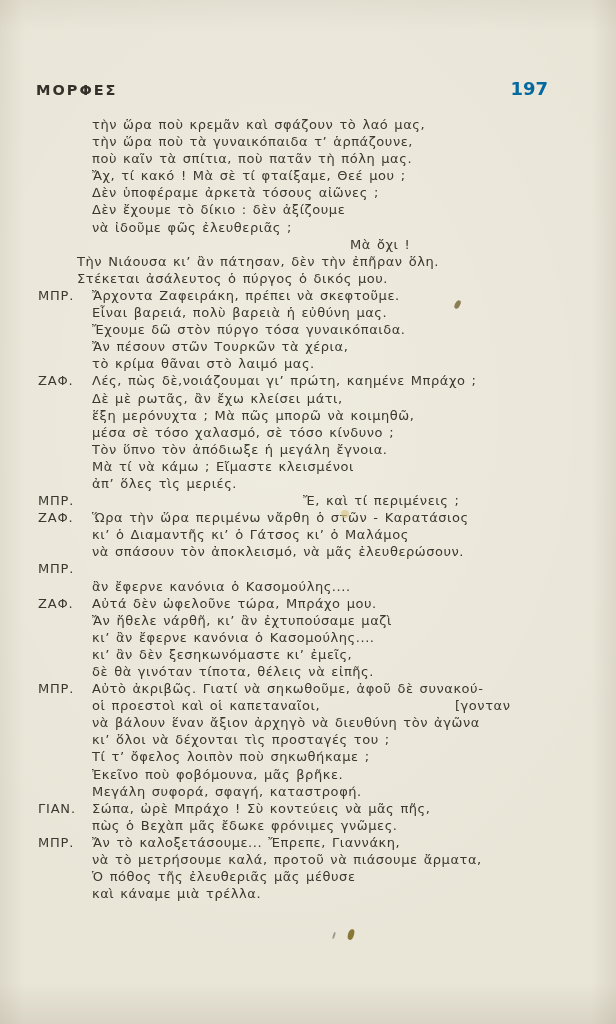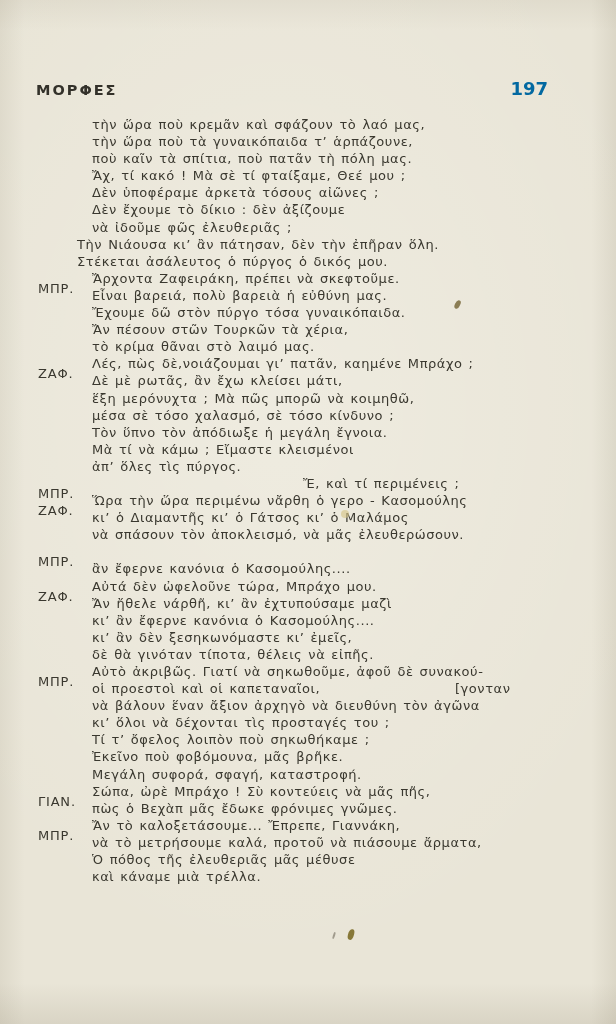--- a/index.html
+++ b/index.html
@@ -61,21 +61,21 @@
     line-height: 17.1px;
     padding-left: 54px;
     font-size: 13px;
     letter-spacing: 0.55px;
     word-spacing: 1.4px;
     white-space: nowrap;
   }
   .speaker {
     position: absolute;
     left: 0;
-    top: 10px;
+    top: 0;
     letter-spacing: 0.8px;
   }
   .line.outdent    { padding-left: 39px; }
   .line.indent-far { padding-left: 312px; }
   .line.indent-mid { padding-left: 265px; }
   .tail {
     position: absolute;
     left: 417px;
     top: 0;
   }
@@ -97,36 +97,37 @@
   </div>
 
   <div class="text-body" id="text-body">
       <div class="line"><span class="ltext">τὴν ὥρα ποὺ κρεμᾶν καὶ σφάζουν τὸ λαό μας,</span></div>
       <div class="line"><span class="ltext">τὴν ὥρα ποὺ τὰ γυναικόπαιδα τ’ ἁρπάζουνε,</span></div>
       <div class="line"><span class="ltext">ποὺ καῖν τὰ σπίτια, ποὺ πατᾶν τὴ πόλη μας.</span></div>
       <div class="line"><span class="ltext">Ἄχ, τί κακό ! Μὰ σὲ τί φταίξαμε, Θεέ μου ;</span></div>
       <div class="line"><span class="ltext">Δὲν ὑποφέραμε ἀρκετὰ τόσους αἰῶνες ;</span></div>
       <div class="line"><span class="ltext">Δὲν ἔχουμε τὸ δίκιο : δὲν ἀξίζουμε</span></div>
       <div class="line"><span class="ltext">νὰ ἰδοῦμε φῶς ἐλευθεριᾶς ;</span></div>
+      <div class="line indent-far"><span class="ltext">Μὰ ὄχι !</span></div>
       <div class="line outdent"><span class="ltext">Τὴν Νιάουσα κι’ ἂν πάτησαν, δὲν τὴν ἐπῆραν ὅλη.</span></div>
       <div class="line outdent"><span class="ltext">Στέκεται ἀσάλευτος ὁ πύργος ὁ δικός μου.</span></div>
       <div class="line"><span class="speaker">ΜΠΡ.</span><span class="ltext">Ἄρχοντα Ζαφειράκη, πρέπει νὰ σκεφτοῦμε.</span></div>
       <div class="line"><span class="ltext">Εἶναι βαρειά, πολὺ βαρειὰ ἡ εὐθύνη μας.</span></div>
       <div class="line"><span class="ltext">Ἔχουμε δῶ στὸν πύργο τόσα γυναικόπαιδα.</span></div>
       <div class="line"><span class="ltext">Ἄν πέσουν στῶν Τουρκῶν τὰ χέρια,</span></div>
       <div class="line"><span class="ltext">τὸ κρίμα θᾶναι στὸ λαιμό μας.</span></div>
-      <div class="line"><span class="speaker">ΖΑΦ.</span><span class="ltext">Λές, πὼς δὲ,νοιάζουμαι γι’ πατᾶν, καημένε Μπράχο ;</span></div>
+      <div class="line"><span class="speaker">ΖΑΦ.</span><span class="ltext">Λές, πὼς δὲ,νοιάζουμαι γι’ πρώτη, καημένε Μπράχο ;</span></div>
       <div class="line"><span class="ltext">Δὲ μὲ ρωτᾶς, ἂν ἔχω κλείσει μάτι,</span></div>
       <div class="line"><span class="ltext">ἕξη μερόνυχτα ; Μὰ πῶς μπορῶ νὰ κοιμηθῶ,</span></div>
       <div class="line"><span class="ltext">μέσα σὲ τόσο χαλασμό, σὲ τόσο κίνδυνο ;</span></div>
       <div class="line"><span class="ltext">Τὸν ὕπνο τὸν ἀπόδιωξε ἡ μεγάλη ἔγνοια.</span></div>
       <div class="line"><span class="ltext">Μὰ τί νὰ κάμω ; Εἴμαστε κλεισμένοι</span></div>
-      <div class="line"><span class="ltext">ἀπ’ ὅλες τὶς πύργος.</span></div>
+      <div class="line"><span class="ltext">ἀπ’ ὅλες τὶς μεριές.</span></div>
       <div class="line indent-mid"><span class="speaker">ΜΠΡ.</span><span class="ltext">Ἔ, καὶ τί περιμένεις ;</span></div>
-      <div class="line"><span class="speaker">ΖΑΦ.</span><span class="ltext">Ὥρα τὴν ὥρα περιμένω νἄρθη ὁ γερο - Κασομούλης</span></div>
+      <div class="line"><span class="speaker">ΖΑΦ.</span><span class="ltext">Ὥρα τὴν ὥρα περιμένω νἄρθη ὁ στῶν - Καρατάσιος</span></div>
       <div class="line"><span class="ltext">κι’ ὁ Διαμαντῆς κι’ ὁ Γάτσος κι’ ὁ Μαλάμος</span></div>
       <div class="line"><span class="ltext">νὰ σπάσουν τὸν ἀποκλεισμό, νὰ μᾶς ἐλευθερώσουν.</span></div>
       <div class="line"><span class="speaker">ΜΠΡ.</span></div>
       <div class="line"><span class="ltext">ἂν ἔφερνε κανόνια ὁ Κασομούλης....</span></div>
       <div class="line"><span class="speaker">ΖΑΦ.</span><span class="ltext">Αὐτά δὲν ὠφελοῦνε τώρα, Μπράχο μου.</span></div>
       <div class="line"><span class="ltext">Ἄν ἤθελε νάρθῆ, κι’ ἂν ἐχτυπούσαμε μαζὶ</span></div>
       <div class="line"><span class="ltext">κι’ ἂν ἔφερνε κανόνια ὁ Κασομούλης....</span></div>
       <div class="line"><span class="ltext">κι’ ἂν δὲν ξεσηκωνόμαστε κι’ ἐμεῖς,</span></div>
       <div class="line"><span class="ltext">δὲ θὰ γινόταν τίποτα, θέλεις νὰ εἰπῆς.</span></div>
       <div class="line"><span class="speaker">ΜΠΡ.</span><span class="ltext">Αὐτὸ ἀκριβῶς. Γιατί νὰ σηκωθοῦμε, ἀφοῦ δὲ συνακού-</span></div>

